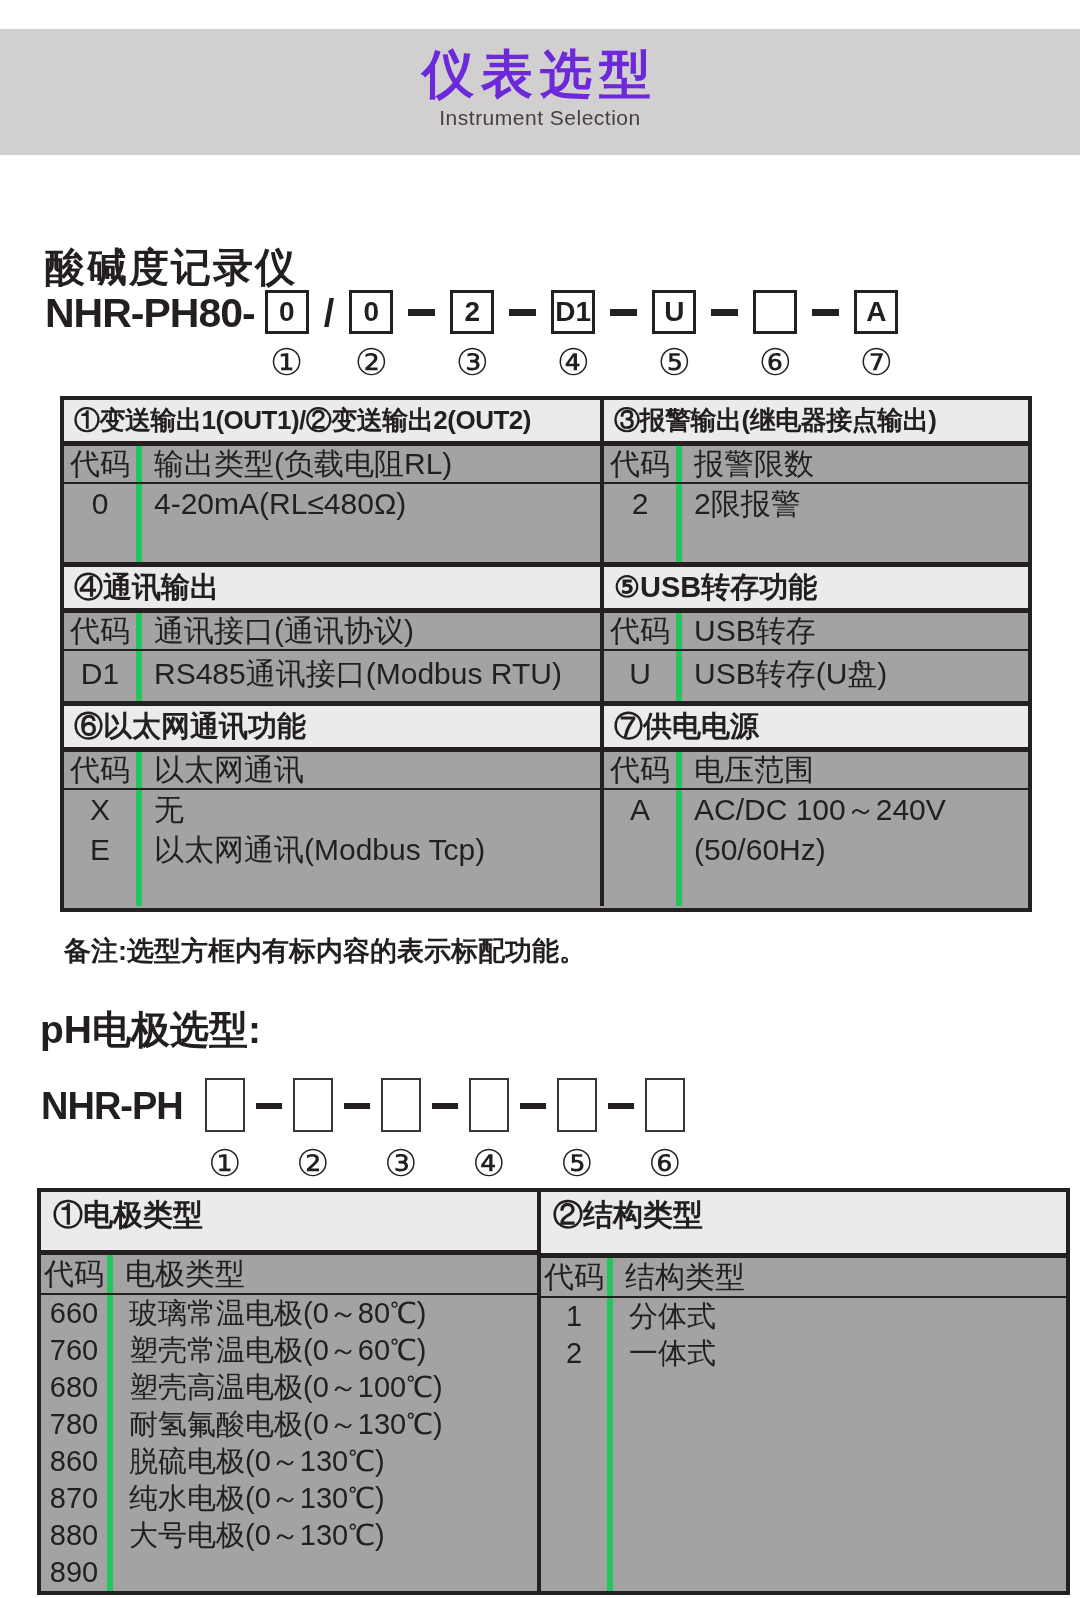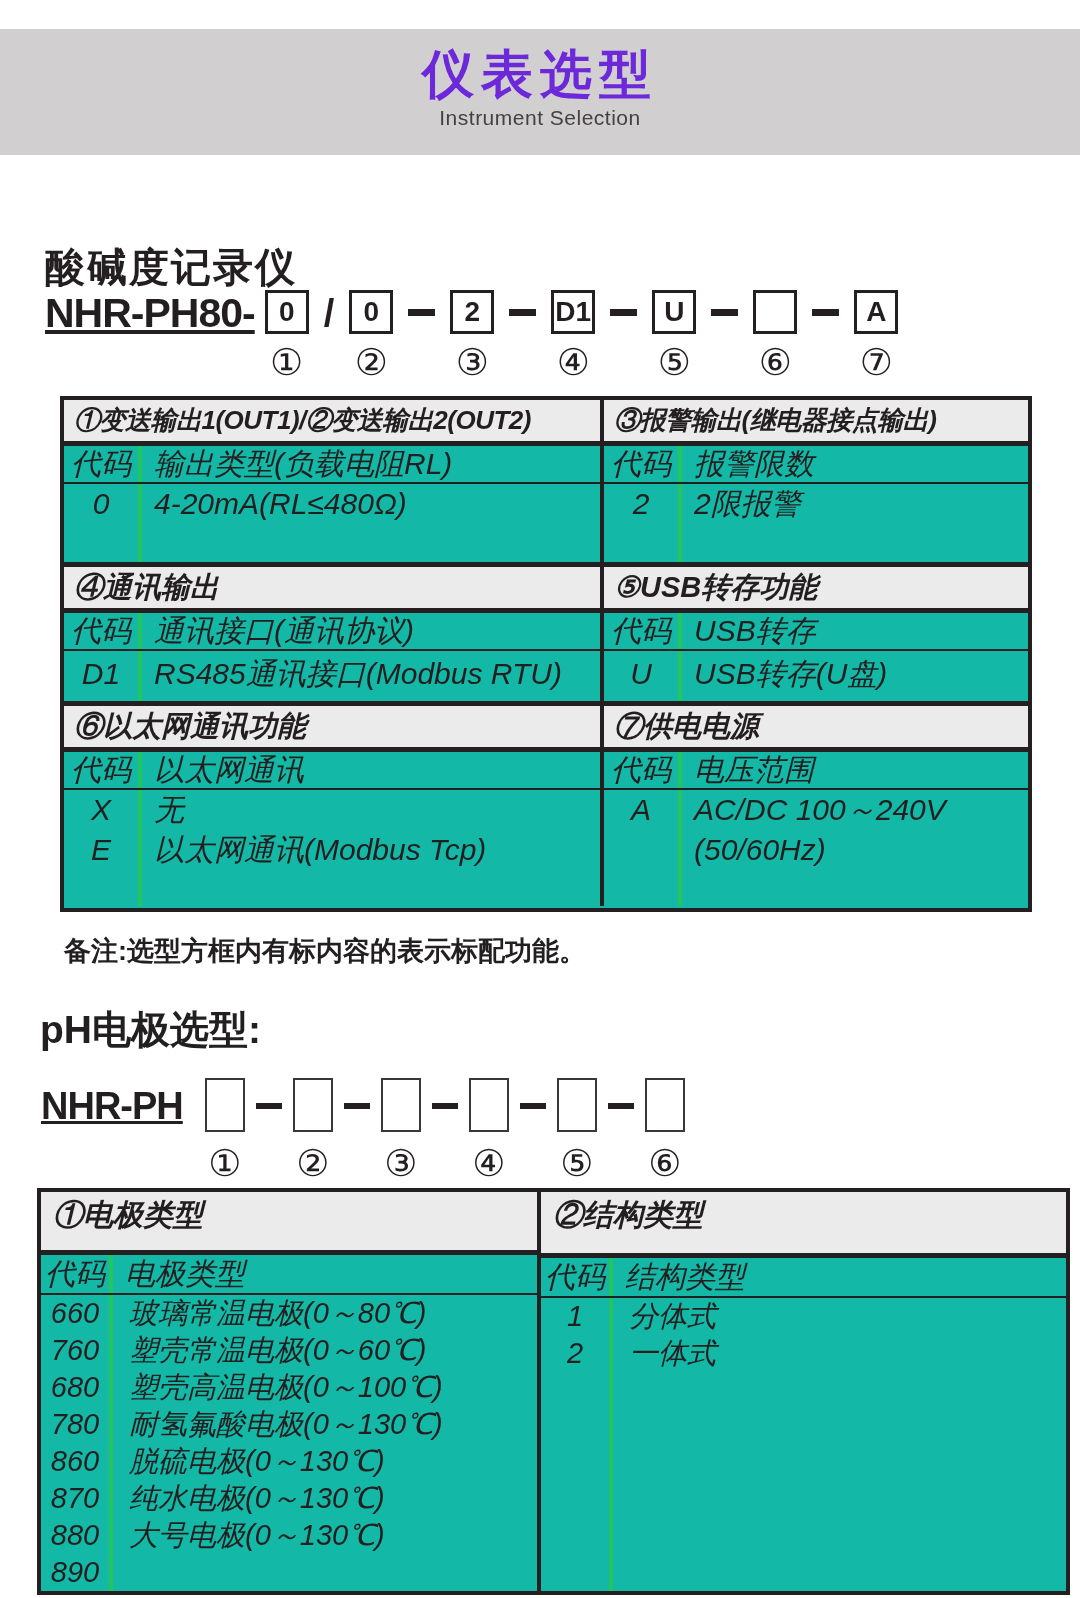--- a/index.html
+++ b/index.html
@@ -13,42 +13,42 @@
 
   
   .h1{position:absolute;left:45px;top:240px;font-size:40px;font-weight:bold;letter-spacing:2px;}
   .note{position:absolute;left:64px;top:933px;font-size:27px;font-weight:bold;}
   .h2{position:absolute;left:40px;top:1003px;font-size:39px;font-weight:bold;}
 
   
   .code-line{position:absolute;display:flex;align-items:flex-start;}
   .line1{left:45px;top:290px;}
   .line2{left:41px;top:1078px;justify-content:flex-end;}
-  .code-prefix{font-weight:bold;white-space:nowrap;text-decoration:underline;}
+  .code-prefix{font-weight:bold;white-space:nowrap;}
   .line1 .code-prefix{font-size:41px;line-height:46px;margin-right:10px;letter-spacing:-1px;}
   .line2 .code-prefix{font-size:38px;line-height:56px;margin-right:22px;letter-spacing:-1px;}
   .unit{display:flex;flex-direction:column;align-items:center;}
   .cbox{box-sizing:border-box;display:flex;align-items:center;justify-content:center;font-weight:bold;background:#fff;}
   .line1 .cbox{width:44px;height:44px;border:3px solid #242021;font-size:28px;}
   .line2 .cbox{width:40px;height:54px;border:2px solid #3a3637;font-size:28px;}
   .circ{font-size:37px;line-height:40px;font-weight:normal;}
   .line1 .circ{margin-top:9px;}
   .line2 .circ{margin-top:12px;}
   .sep-slash{font-size:38px;line-height:46px;margin:0 15px;font-weight:bold;}
   .dash{background:#242021;}
   .line1 .dash{width:27px;height:7px;margin:19px 15px 0;}
   .line2 .dash{width:26px;height:6px;margin:25px 11px 0;}
 
   
-  .sel-table{position:absolute;background:#14b8a6;box-sizing:border-box;border:4px solid #242021;font-style:italic;}
+  .sel-table{position:absolute;background:#a3a3a3;box-sizing:border-box;border:4px solid #242021;}
   .sec-hdr{background:#ebebeb;font-weight:bold;box-sizing:border-box;border-bottom:5px solid #242021;
            padding-left:10px;white-space:nowrap;overflow:hidden;}
   .colhdr,.data{display:flex;box-sizing:border-box;}
   .colhdr{border-bottom:2px solid #242021;}
-  .code-cell,.code-col{box-sizing:border-box;border-right:4px solid #22c55e;text-align:center;flex-shrink:0;}
+  .code-cell,.code-col{box-sizing:border-box;border-right:6px solid #22c55e;text-align:center;flex-shrink:0;}
   .label-cell,.label-col{flex:1;padding-left:12px;box-sizing:border-box;white-space:nowrap;overflow:hidden;}
   .lineitem{white-space:nowrap;}
 
   
   .table1{left:60px;top:396px;width:972px;height:516px;display:flex;flex-direction:column;}
   .band{display:flex;}
   .band + .band{border-top:5px solid #242021;}
   .sec{display:flex;flex-direction:column;box-sizing:border-box;}
   .sec.left{width:540px;border-right:4px solid #242021;}
   .sec.right{flex:1;}

